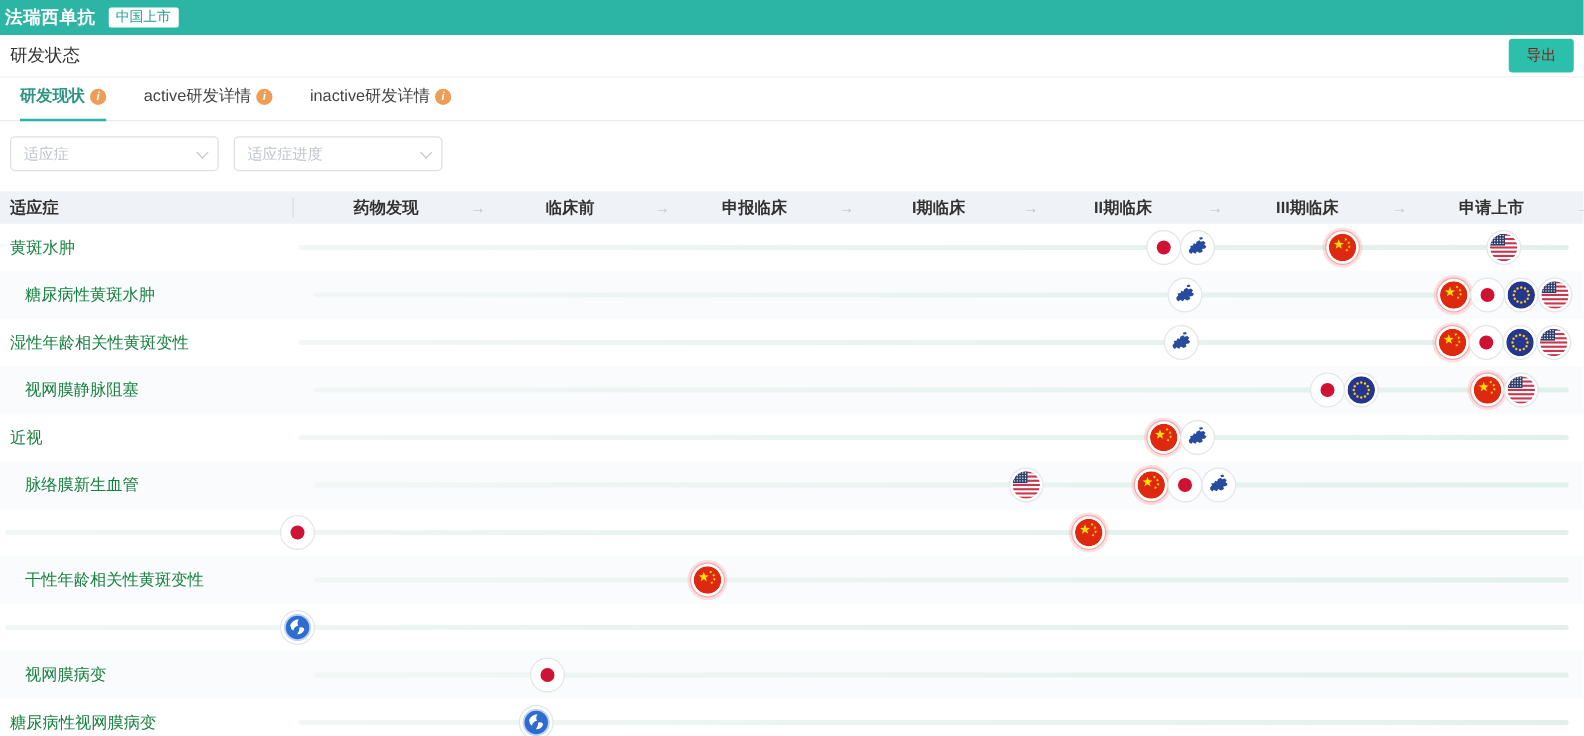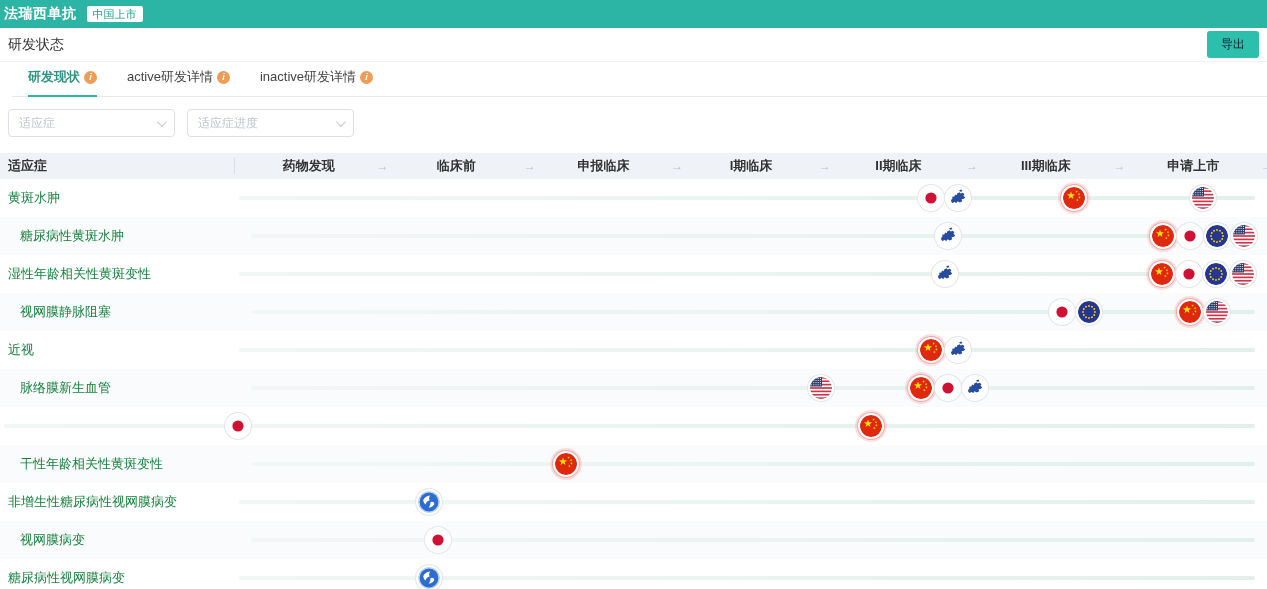--- a/index.html
+++ b/index.html
@@ -8,26 +8,26 @@
 
   
   .app-header { height:28px; background:#2cb5a5; display:flex; align-items:center; padding:0 4px; gap:10px; }
   .app-title  { color:#fff; font-size:14px; font-weight:bold; letter-spacing:0.5px; }
   .market-badge { background:#ffffff; color:#1f9c8e; font-size:11px; padding:2px 6px; border-radius:2px; line-height:1.1; }
 
   
   .section-bar { height:34px; display:flex; align-items:center; justify-content:space-between;
                  padding:0 8px; border-bottom:1px solid #f0f2f4; }
   .section-title { font-size:14px; font-weight:normal; color:#333; }
-  .export-btn { background:#2cc0ac; color:#0f172a; font-size:12px; border:none; border-radius:3px;
+  .export-btn { background:#2cc0ac; color:#7f1d1d; font-size:12px; border:none; border-radius:3px;
                 padding:5px 14px; cursor:pointer; }
 
   
   .tabs { display:flex; align-items:flex-end; gap:30px; padding:0 16px; height:35px;
-          border-bottom:1px solid #e8ebee;margin-left:12px; }
+          border-bottom:1px solid #e8ebee; }
   .tab { display:flex; align-items:center; gap:4px; font-size:13px; color:#444;
          padding:8px 0 10px 0; cursor:pointer; position:relative; }
   .tab.active { color:#2e9485; font-weight:bold; }
   .tab.active::after { content:""; position:absolute; left:0; right:0; bottom:-1px; height:2px; background:#2cb5a5; }
   .info-icon { width:13px; height:13px; border-radius:50%; background:#ee9d57; color:#fff;
                font-size:9px; font-weight:bold; display:inline-flex; align-items:center; justify-content:center;
                font-style:italic; line-height:1; }
 
   
   .filters { display:flex; gap:12px; padding:12px 8px 14px 8px; }
@@ -655,21 +655,20 @@
             </div>
             <div class="cell"></div>
             <div class="cell"></div>
             <div class="cell"></div>
             <div class="cell"></div>
             <div class="cell"></div>
           </div>
         </div>
       </div>
       <div class="trow">
-        <div class="ind-label">非增生性糖尿病性视网膜病变</div>
         <div class="chart">
           <div class="track"></div>
           <div class="cells">
             <div class="cell"></div>
             <div class="cell">
               <span class="flag">
                 <svg width="22" height="22" viewBox="0 0 22 22">
                   <circle cx="11" cy="11" r="11" fill="#bcd7f5"></circle>
                   <circle cx="11" cy="11" r="9.4" fill="#2f6cd0"></circle>
                   <path fill="#fff" d="M5.2,9.2 Q7,4.8 12,4.4 Q10.2,7.2 11.6,9.6 Q8.2,10.2 7.6,13.6 Q5.6,12.2 5.2,9.2 Z"></path>

